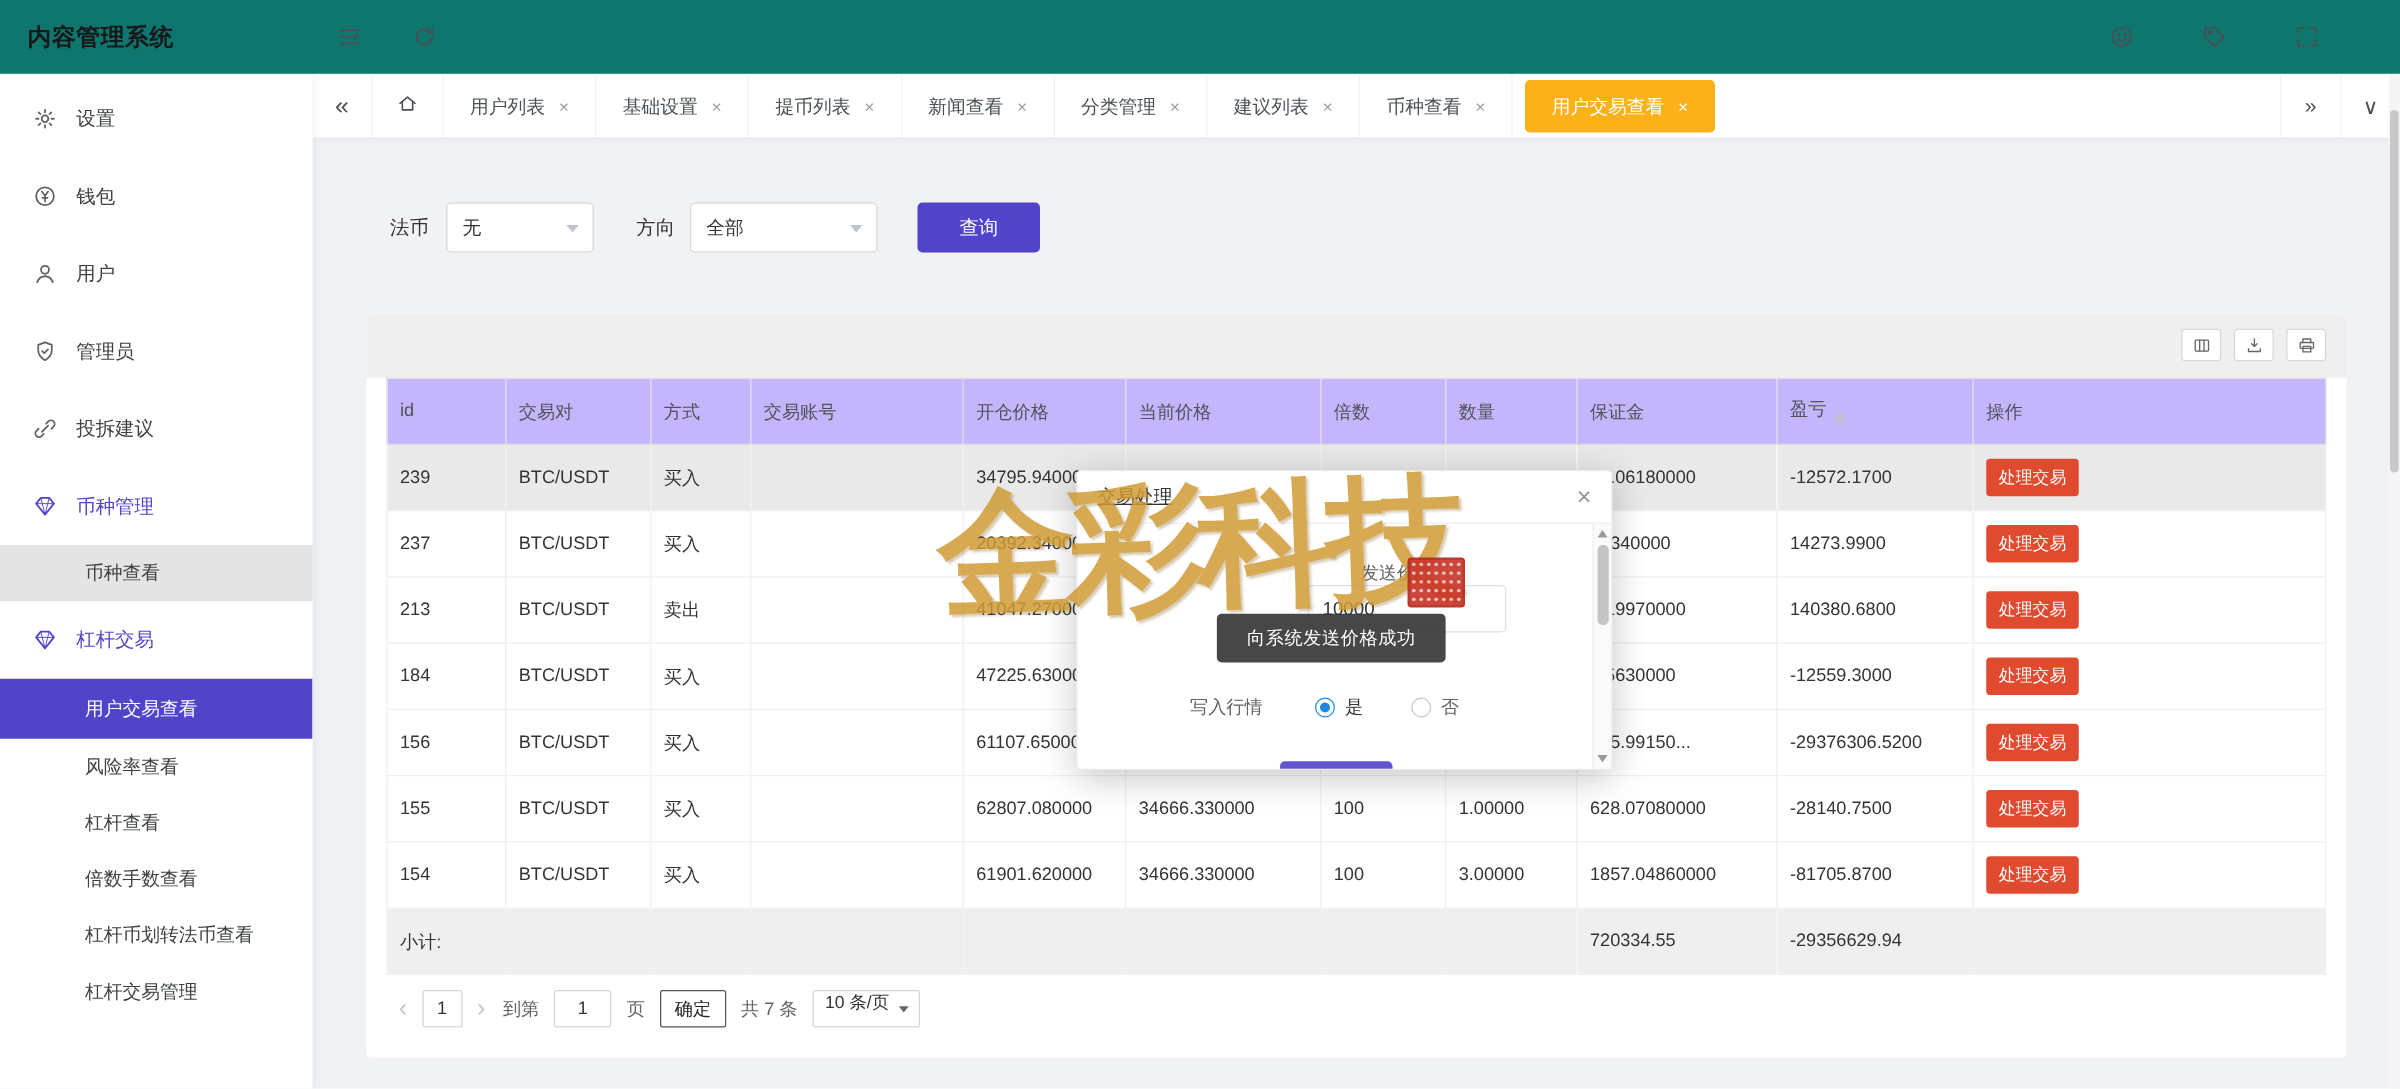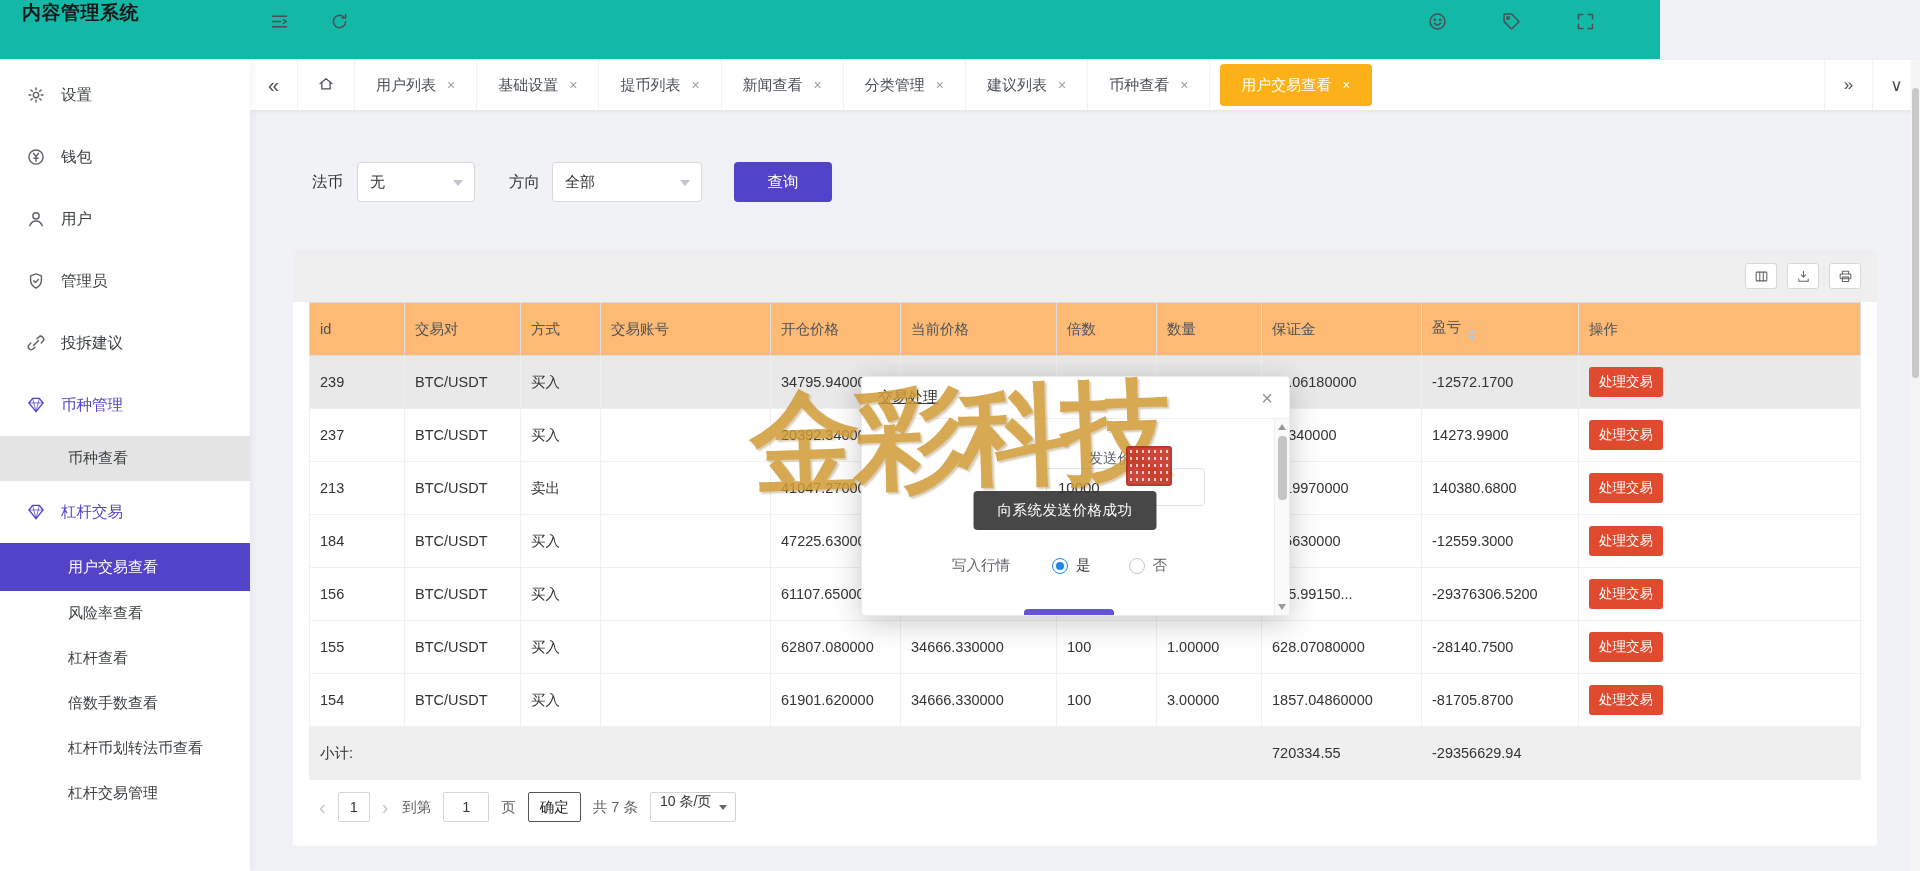--- a/index.html
+++ b/index.html
@@ -1,21 +1,21 @@
 <!DOCTYPE html>
 <html><head>
 <meta charset="utf-8">
 <style>
   * { margin:0; padding:0; box-sizing:border-box; }
   html,body { width:1920px; height:871px; font-family:"Liberation Sans", sans-serif; }
   .page { position:relative; width:1920px; height:871px; background:#f0f2f5; overflow:hidden; }
 
   
-  .topbar { position:absolute; left:0; top:0; width:1660px; height:60px; background:#14b8a6;
-            display:flex; align-items:flex-start; z-index:30; border-bottom:1px solid #f1f1f1; }
+  .topbar { position:absolute; left:0; top:0; width:1920px; height:60px; background:#0f766e;
+            display:flex; align-items:center; z-index:30; border-bottom:1px solid #f1f1f1; }
   .logo { width:250px; padding-left:22px; font-size:19px; font-weight:bold; color:#17181a; letter-spacing:.5px; }
   .tb-icon { width:42px; height:42px; display:flex; align-items:center; justify-content:center; color:#4a4f55; cursor:pointer; }
   .tb-icon svg { width:21px; height:21px; }
   .tb-left { display:flex; align-items:center; gap:18px; margin-left:8px; }
   .tb-right { margin-left:auto; display:flex; align-items:center; gap:32px; padding-right:54px; }
 
   
   .tabbar { position:absolute; left:250px; top:60px; right:0; height:50px; background:#fff; z-index:20;
             display:flex; align-items:center; box-shadow:0 2px 5px rgba(0,0,0,.05); }
   .tab-ctrl { width:48px; height:50px; display:flex; align-items:center; justify-content:center;
@@ -60,21 +60,21 @@
                border-radius:4px; font-size:15.5px; cursor:pointer; font-family:inherit; }
 
   .panel { margin:48px 43px 0 43px; background:#fff; border-radius:4px; padding:0 16px 24px; }
   .panel-head { margin:0 -16px; padding:13px 16px 13px; background:#efefef; border-radius:4px 4px 0 0;
                 display:flex; justify-content:flex-end; gap:10px; }
   .tool { width:32px; height:26px; border:1px solid #d8d8d8; border-radius:3px; background:#fff;
           display:flex; align-items:center; justify-content:center; color:#666; cursor:pointer; }
   .tool svg { width:15px; height:15px; }
 
   table.grid { width:100%; border-collapse:collapse; font-size:14.5px; color:#333; table-layout:fixed; }
-  table.grid th { background:#fdba74; font-weight:normal; color:#4f5358; text-align:left; height:53px;
+  table.grid th { background:#c4b5fd; font-weight:normal; color:#4f5358; text-align:left; height:53px;
                   padding:0 10px; border:1px solid #ddd; }
   table.grid td { height:53px; padding:0 10px; border:1px solid #f0f0f0; overflow:hidden;
                   white-space:nowrap; text-overflow:ellipsis; background:#fff; }
   tr.hl td { background:#e9e9e9; }
   tr.sub td { background:#efefef; }
   .sorts { display:inline-flex; flex-direction:column; margin-left:7px; vertical-align:-2px; }
   .sorts i { display:block; width:0; height:0; border-left:4px solid transparent; border-right:4px solid transparent; }
   .sorts .up { border-bottom:5px solid #c0c4cc; margin-bottom:2px; }
   .sorts .dn { border-top:5px solid #c0c4cc; }
   .action-btn { background:#e04a2f; color:#fff; border:none; border-radius:3px; padding:6px 10px;

